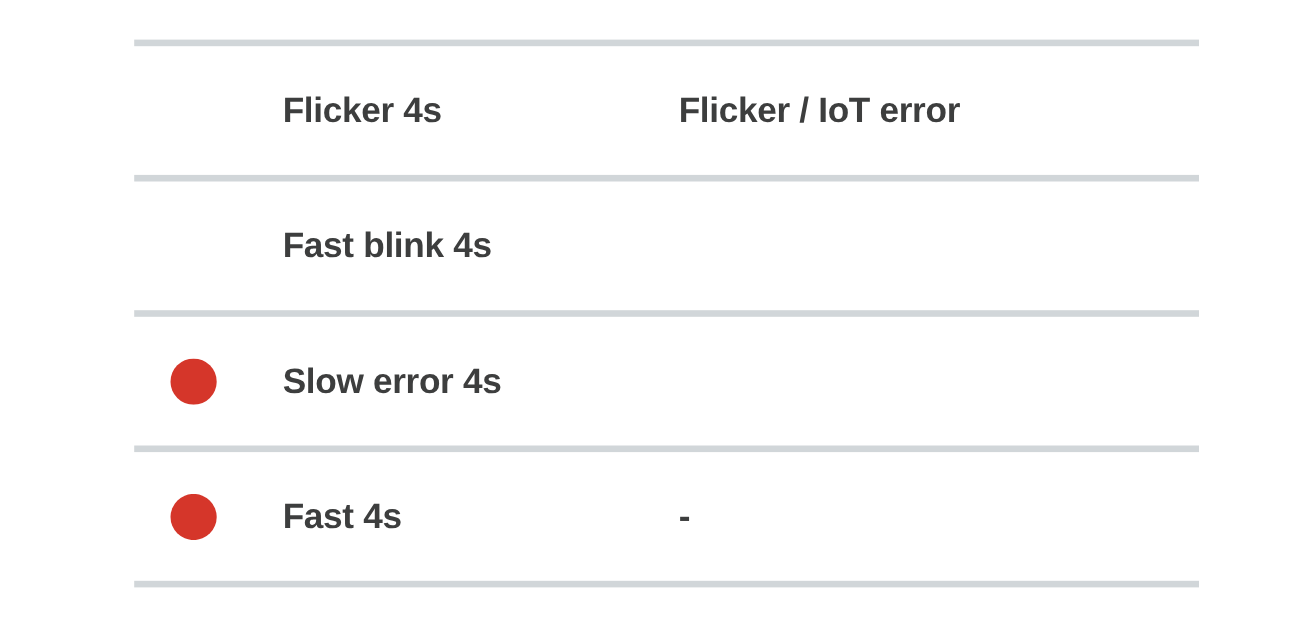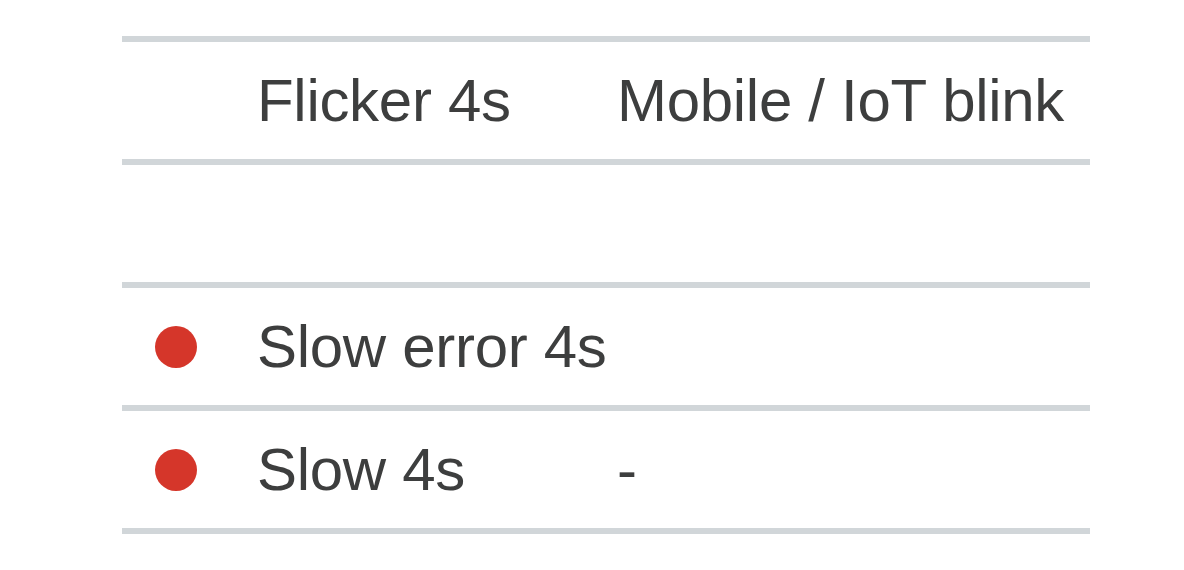--- a/index.html
+++ b/index.html
@@ -23,22 +23,22 @@
     border-bottom: 6px solid #d1d6d9;
   }
   .row {
     display: grid;
     grid-template-columns: 135px 360px 1fr;
     align-items: center;
     height: 117px;
     border-top: 6px solid #d1d6d9;
   }
   .cell {
-    font-size: 60px;
-    font-weight: 400;
+    font-size: 32px;
+    font-weight: 700;
     letter-spacing: -0.3px;
     color: #3d3e3e;
     white-space: nowrap;
     overflow: hidden;
   }
   .cell-indicator {
     display: flex;
     align-items: center;
   }
   .dot {
@@ -54,38 +54,39 @@
 <body>
 
 <div class="page">
   <div class="led-table">
 
     <div class="row">
       <div class="cell cell-indicator">
         <span class="dot" style="visibility: hidden;"></span>
       </div>
       <div class="cell">Flicker 4s</div>
-      <div class="cell">Mobile / IoT blink</div>
+      <div class="cell">Flicker / IoT error</div>
     </div>
 
     <div class="row">
       <div class="cell cell-indicator">
         <span class="dot" style="visibility: hidden;"></span>
       </div>
+      <div class="cell">Fast blink 4s</div>
     </div>
 
     <div class="row">
       <div class="cell cell-indicator">
         <span class="dot"></span>
       </div>
       <div class="cell">Slow error 4s</div>
     </div>
 
     <div class="row">
       <div class="cell cell-indicator">
         <span class="dot"></span>
       </div>
-      <div class="cell">Slow 4s</div>
+      <div class="cell">Fast 4s</div>
       <div class="cell">-</div>
     </div>
 
   </div>
 </div>
 
 </body></html>

